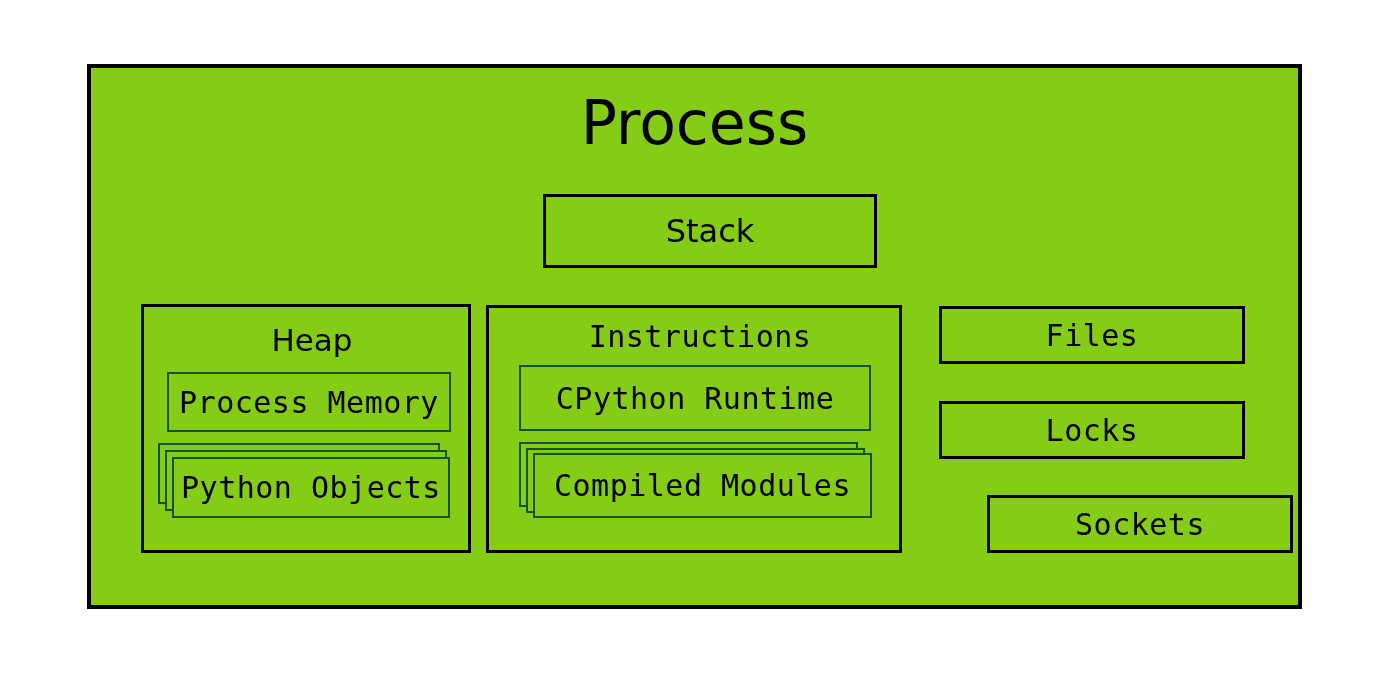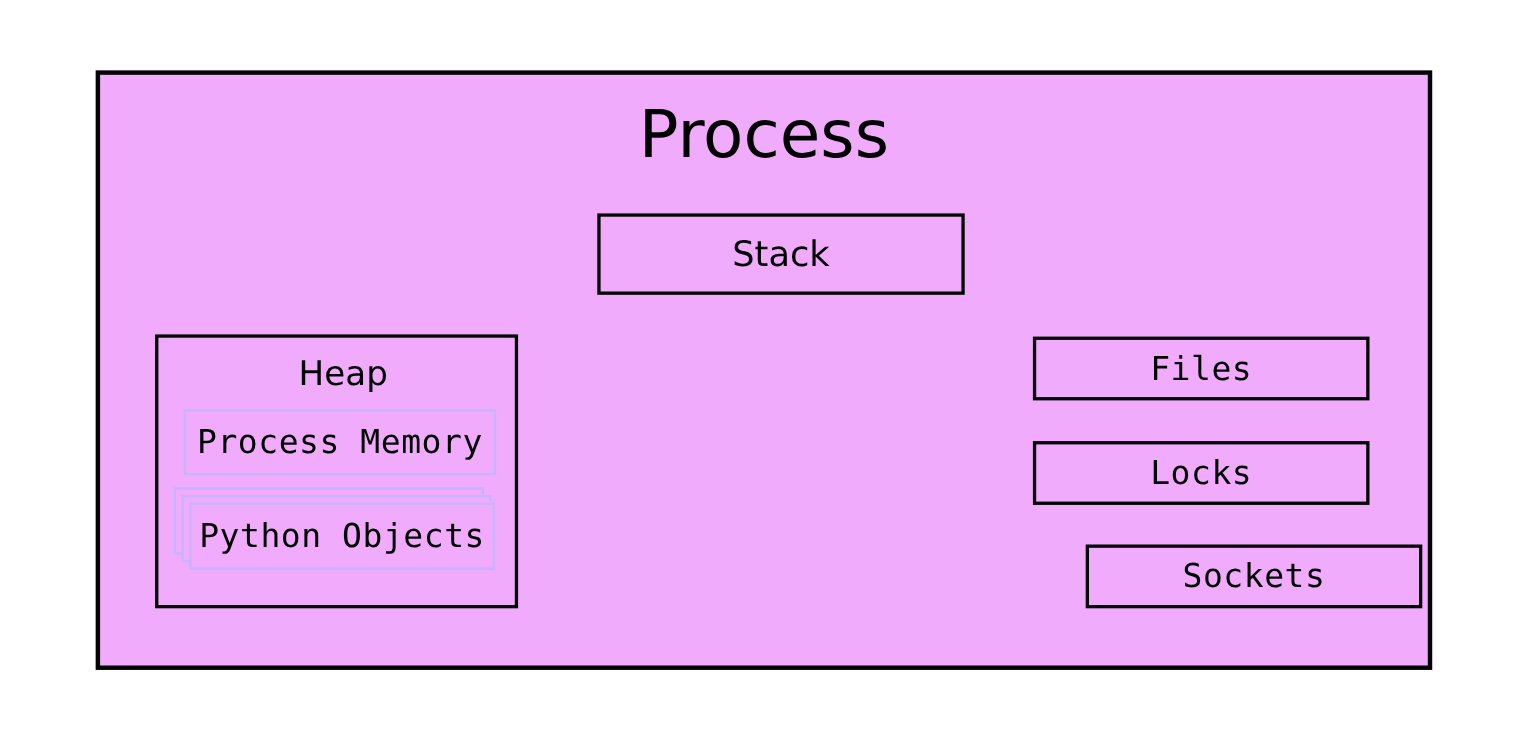--- a/index.html
+++ b/index.html
@@ -11,25 +11,25 @@
     position: relative;
     width: 1400px;
     height: 684px;
     background: #ffffff;
     overflow: hidden;
     color: #000000;
   }
   .box {
     position: absolute;
     box-sizing: border-box;
-    background: #f0abfc;
+    background: #84cc16;
   }
   .b4 { border: 4px solid #000000; }
   .b3 { border: 3px solid #000000; }
-  .b2 { border: 2px solid #c4b5fd; }
+  .b2 { border: 2px solid #14532d; }
   .center {
     display: flex;
     align-items: center;
     justify-content: center;
   }
   .mono {
     font-family: "DejaVu Sans Mono", "Liberation Mono", monospace;
     font-size: 30px;
     letter-spacing: 0.5px;
     white-space: nowrap;
@@ -76,20 +76,33 @@
         <span class="mono">Process Memory</span>
       </div>
 
       <div class="box b2" style="left:14px; top:136px; width:282px; height:61px;"></div>
       <div class="box b2" style="left:21px; top:143px; width:282px; height:61px;"></div>
       <div class="box b2 center" style="left:28px; top:150px; width:278px; height:61px;">
         <span class="mono">Python Objects</span>
       </div>
     </div>
 
+    <div class="box b3" style="left:395px; top:237px; width:416px; height:248px;">
+      <div class="section-title instr-title mono center">Instructions</div>
+
+      <div class="box b2 center" style="left:30px; top:57px; width:352px; height:66px;">
+        <span class="mono">CPython Runtime</span>
+      </div>
+
+      <div class="box b2" style="left:30px; top:134px; width:339px; height:65px;"></div>
+      <div class="box b2" style="left:37px; top:140px; width:339px; height:65px;"></div>
+      <div class="box b2 center" style="left:44px; top:145px; width:339px; height:65px;">
+        <span class="mono">Compiled Modules</span>
+      </div>
+    </div>
 
     <div class="box b3 center" style="left:848px; top:238px; width:306px; height:58px;">
       <span class="mono">Files</span>
     </div>
 
     <div class="box b3 center" style="left:848px; top:333px; width:306px; height:58px;">
       <span class="mono">Locks</span>
     </div>
 
     <div class="box b3 center" style="left:896px; top:427px; width:306px; height:58px;">

